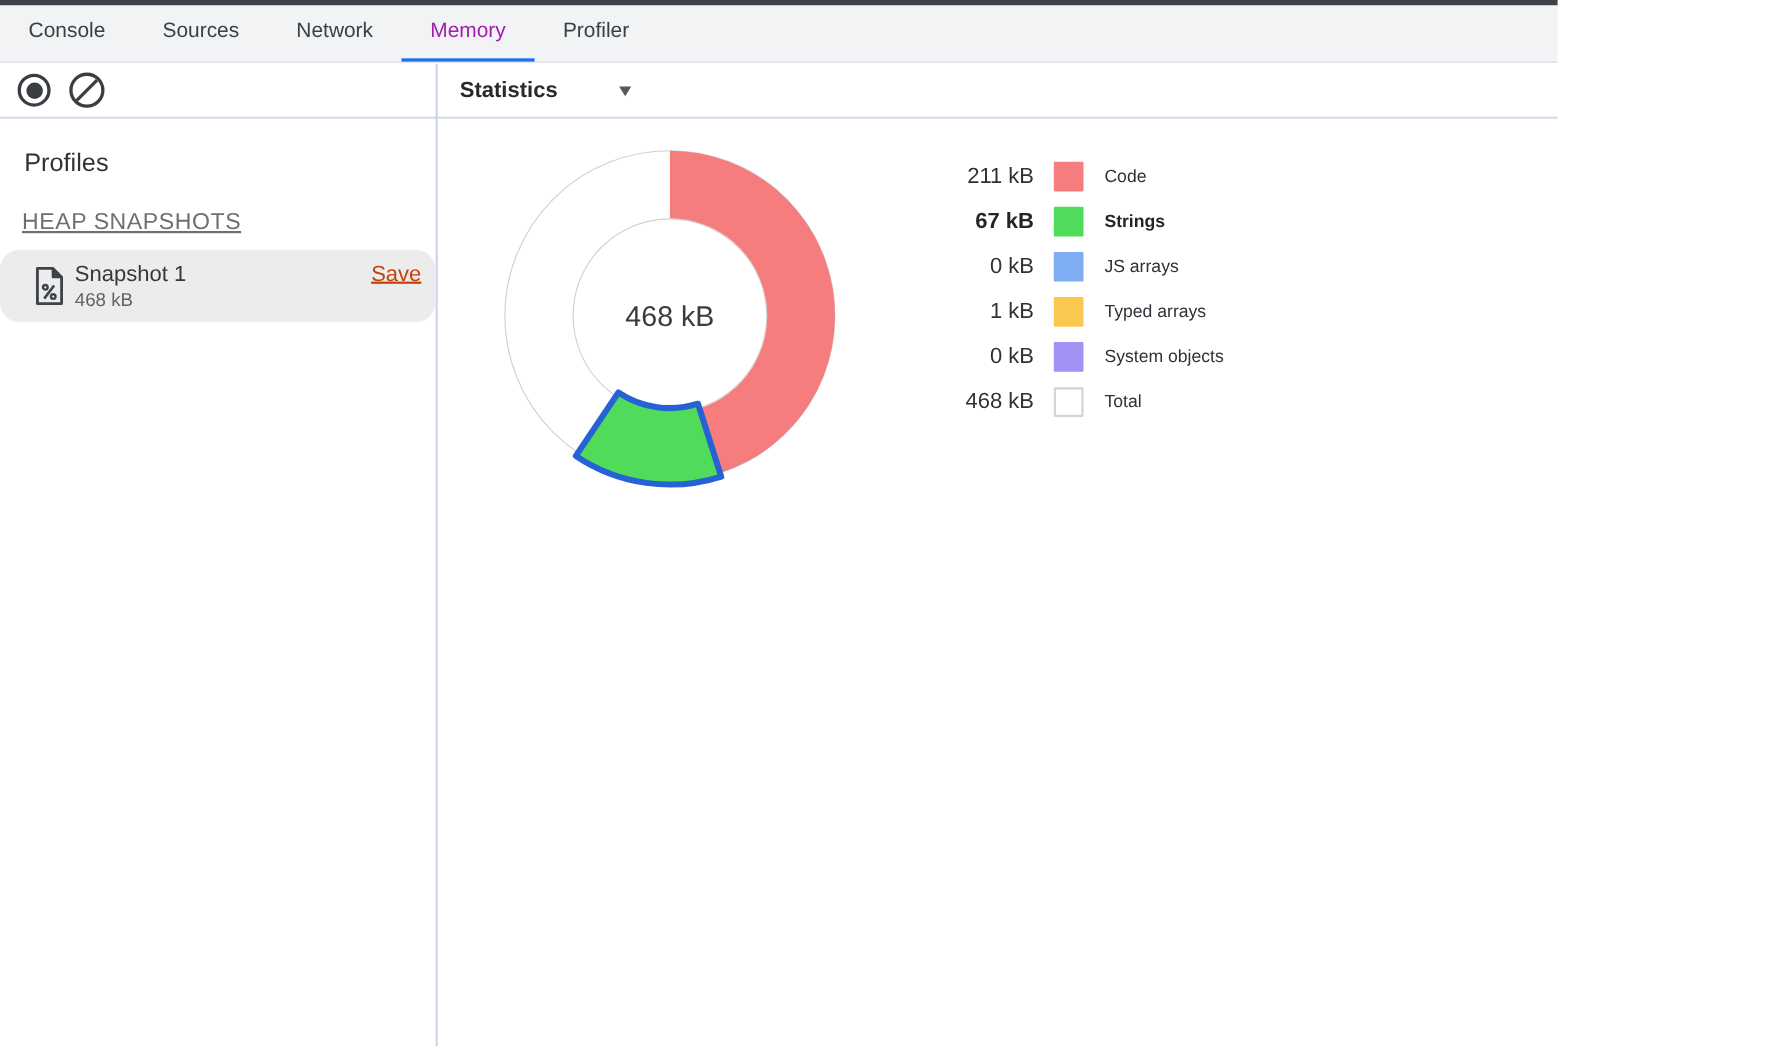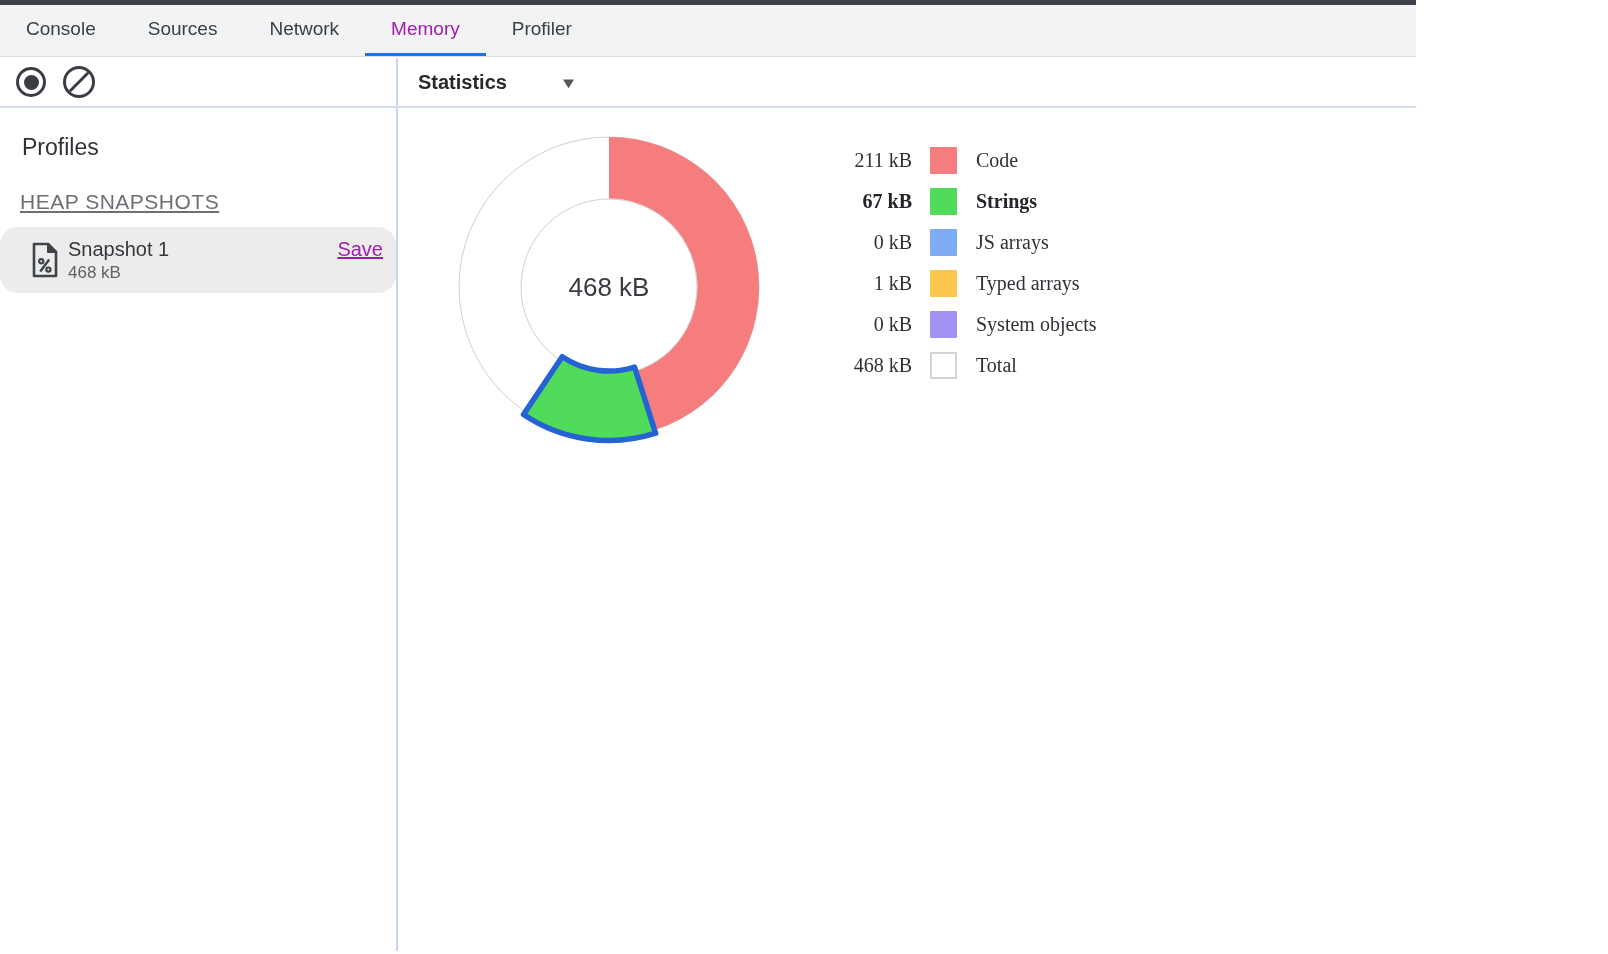--- a/index.html
+++ b/index.html
@@ -35,35 +35,35 @@
   
   .v-divider{position:absolute;left:396px;top:58px;width:2px;height:893px;background:#c9d5ec;}
 
   
   .sidebar-title{position:absolute;left:22px;top:134px;font-size:23px;color:#2f3337;}
   .sidebar-section{position:absolute;left:20px;top:190px;font-size:21px;color:#6c7075;letter-spacing:0.5px;text-decoration:underline;}
   .snapshot-item{position:absolute;left:0;top:227px;width:396px;height:66px;background:#ececec;cursor:default;border-radius:18px;}
   .snapshot-icon{position:absolute;left:31px;top:15px;}
   .snapshot-name{position:absolute;left:68px;top:11px;font-size:20px;color:#33373c;}
   .snapshot-size{position:absolute;left:68px;top:36px;font-size:17px;color:#5f6368;}
-  .snapshot-save{position:absolute;right:13px;top:11px;font-size:20px;color:#a21caf;
+  .snapshot-save{position:absolute;right:13px;top:11px;font-size:20px;color:#c2410c;
         text-decoration:underline;cursor:pointer;}
 
   
   .donut-wrap{position:absolute;left:449px;top:127px;width:320px;height:320px;}
   .donut-center-label{position:absolute;left:449px;top:127px;width:320px;height:320px;
         display:flex;align-items:center;justify-content:center;font-size:26px;color:#383b40;pointer-events:none;}
 
   
-  .legend{position:absolute;left:812px;top:140px;font-family:Liberation Serif, serif;}
+  .legend{position:absolute;left:840px;top:140px;}
   .legend-row{display:flex;align-items:center;height:41px;cursor:default;}
   .legend-value{width:100px;text-align:right;font-size:20px;color:#2e3237;}
   .legend-swatch{width:27px;height:27px;margin-left:18px;border-radius:1px;box-sizing:border-box;}
   .legend-swatch.total{background:#fff;border:2px solid #d4d4d4;}
-  .legend-label{margin-left:19px;font-size:20px;color:#2e3237;}
+  .legend-label{margin-left:19px;font-size:16px;color:#2e3237;}
   .legend-row.selected .legend-value,.legend-row.selected .legend-label{font-weight:bold;color:#222529;}
 </style>
 </head>
 <body>
 
 <div id="page">
 
   <div class="top-strip"></div>
 
   <div class="tabbar">

